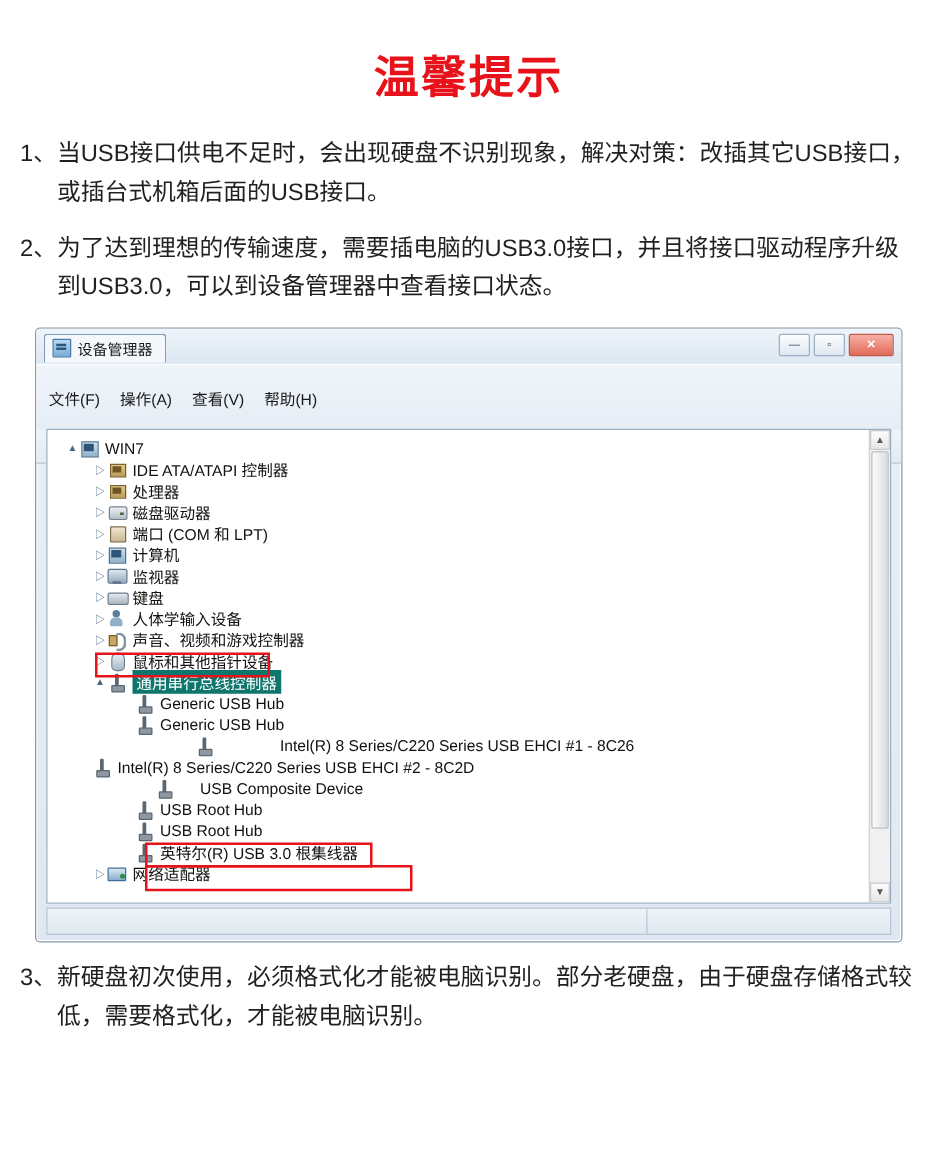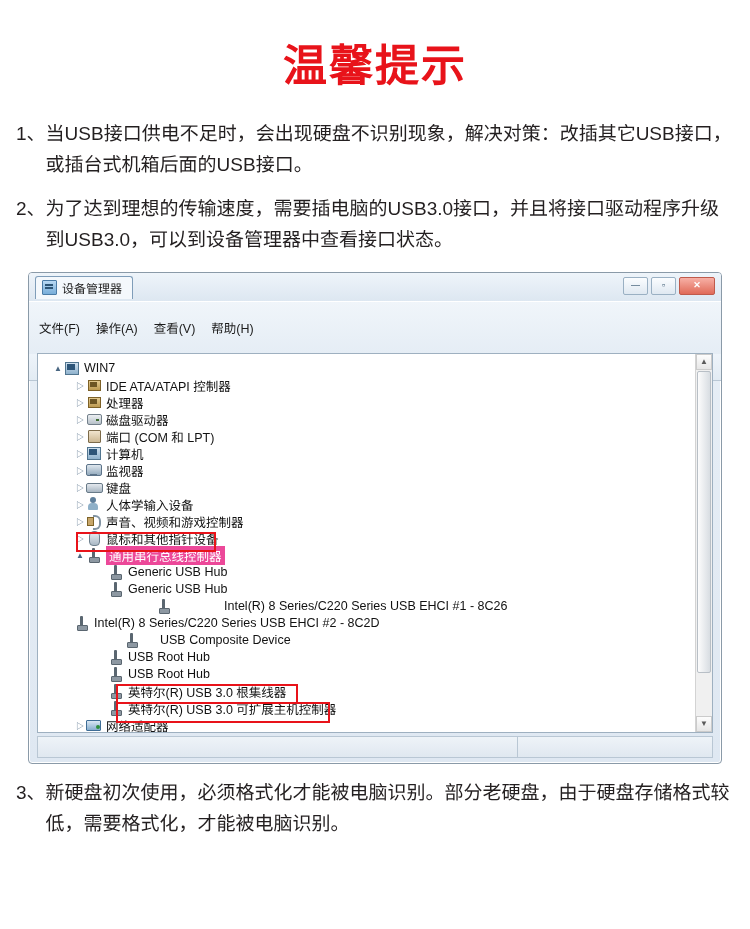--- a/index.html
+++ b/index.html
@@ -13,21 +13,21 @@
     position: relative;
     font-family: "Liberation Sans", sans-serif;
     color: #231f20;
     overflow: hidden;
   }
 
   
   .page-title {
     text-align: center;
     color: #e8131a;
-    font-size: 44px;
+    font-size: 36px;
     font-weight: bold;
     letter-spacing: 2px;
     padding-top: 40px;
     line-height: 1.2;
   }
 
   
   .tips {
     margin: 26px 16px 0 16px;
   }
@@ -376,21 +376,21 @@
   .ico.net::after {
     content: "";
     position: absolute;
     left: 10px; top: 7px;
     width: 4px; height: 4px;
     background: #2c8f3c;
     border-radius: 50%;
   }
 
   .node.selected .lbl {
-    background: #ec4899;
+    background: #0f766e;
     color: #ffffff;
     padding: 0 3px;
   }
 
   .redbox {
     position: absolute;
     border: 2px solid #e8131a;
     pointer-events: none;
     box-sizing: border-box;
   }
@@ -601,25 +601,20 @@
         <div class="node" style="padding-left: 58px;">
           <span class="twisty"></span>
           <span class="ico usb"></span>
           <span class="lbl">USB Root Hub</span>
         </div>
         <div class="node" style="padding-left: 58px;">
           <span class="twisty"></span>
           <span class="ico usb"></span>
           <span class="lbl">英特尔(R) USB 3.0 根集线器</span>
         </div>
-        <div class="node" style="padding-left: 58px;">
-          <span class="twisty"></span>
-          <span class="ico usb"></span>
-          <span class="lbl">英特尔(R) USB 3.0 可扩展主机控制器</span>
-        </div>
         <div class="node" style="padding-left: 36px;">
           <span class="twisty">▷</span>
           <span class="ico net"></span>
           <span class="lbl">网络适配器</span>
         </div>
       </div>
 
     <div class="redbox" style="left:38px; top:178px; width:140px; height:20px;"></div>
     <div class="redbox" style="left:78px; top:330px; width:182px; height:20px;"></div>
     <div class="redbox" style="left:78px; top:348px; width:214px; height:21px;"></div>

